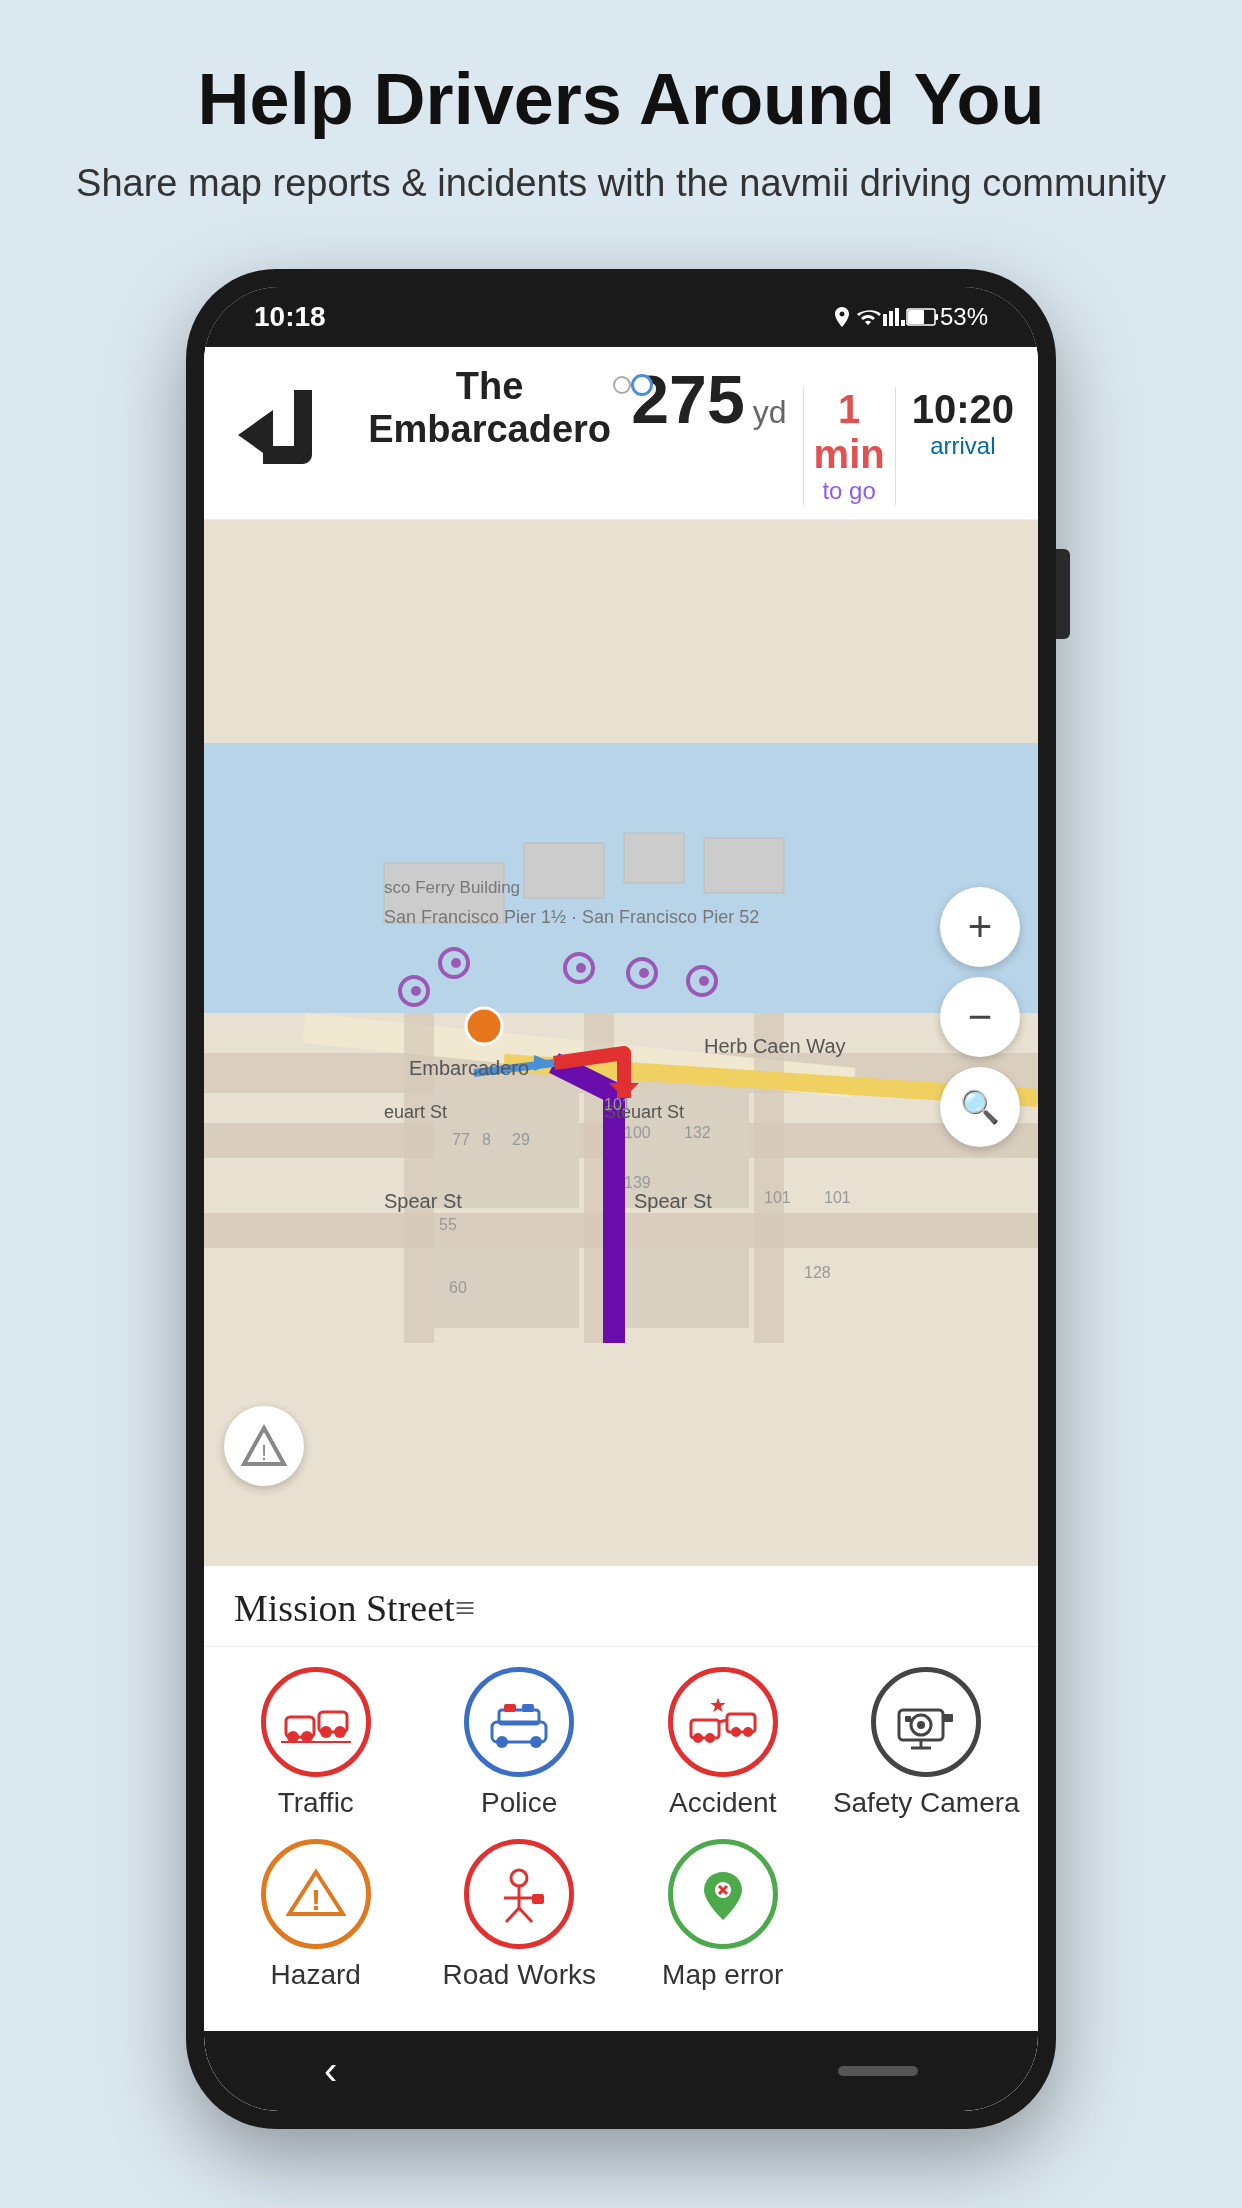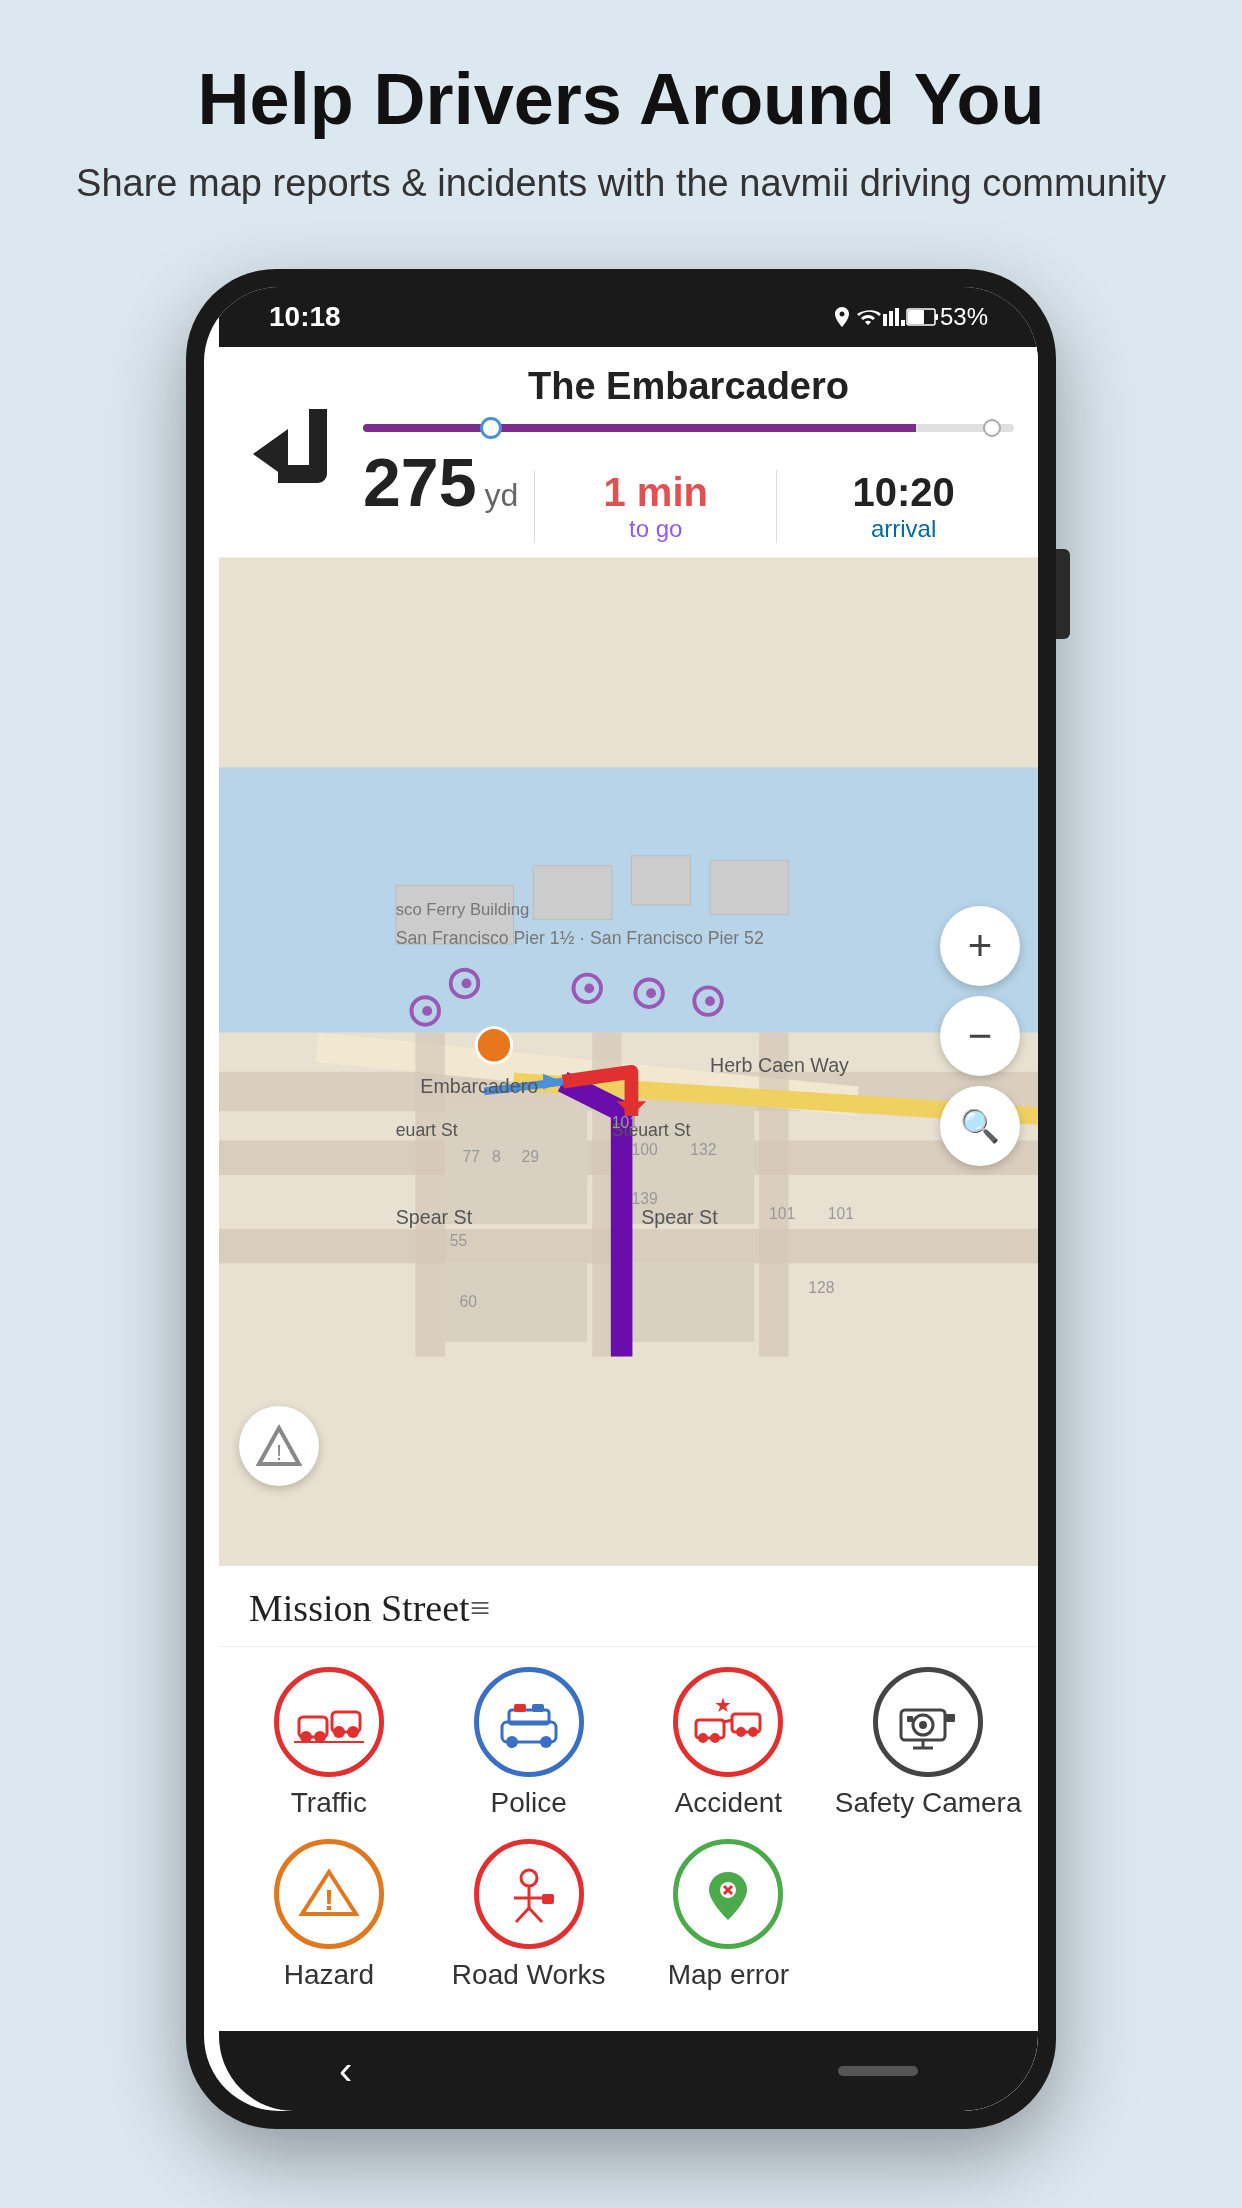--- a/index.html
+++ b/index.html
@@ -59,21 +59,20 @@
       border-radius: 0 6px 6px 0;
     }
 
     .phone-screen {
       flex: 1;
       background: #fff;
       border-radius: 75px;
       overflow: hidden;
       display: flex;
       flex-direction: column;
-      padding-left: 15px;
     }
 
     
     .status-bar {
       background: #1a1a1a;
       height: 60px;
       display: flex;
       align-items: center;
       justify-content: space-between;
       padding: 0 50px;
@@ -107,21 +106,21 @@
       display: flex;
       align-items: center;
       gap: 20px;
       flex-shrink: 0;
       border-bottom: 1px solid #eee;
     }
 
     .nav-info {
       flex: 1;
       display: flex;
-      flex-direction: column;
+      flex-direction: row;
     }
 
     .nav-street {
       font-size: 38px;
       font-weight: 600;
       color: #222;
       text-align: center;
     }
 
     

